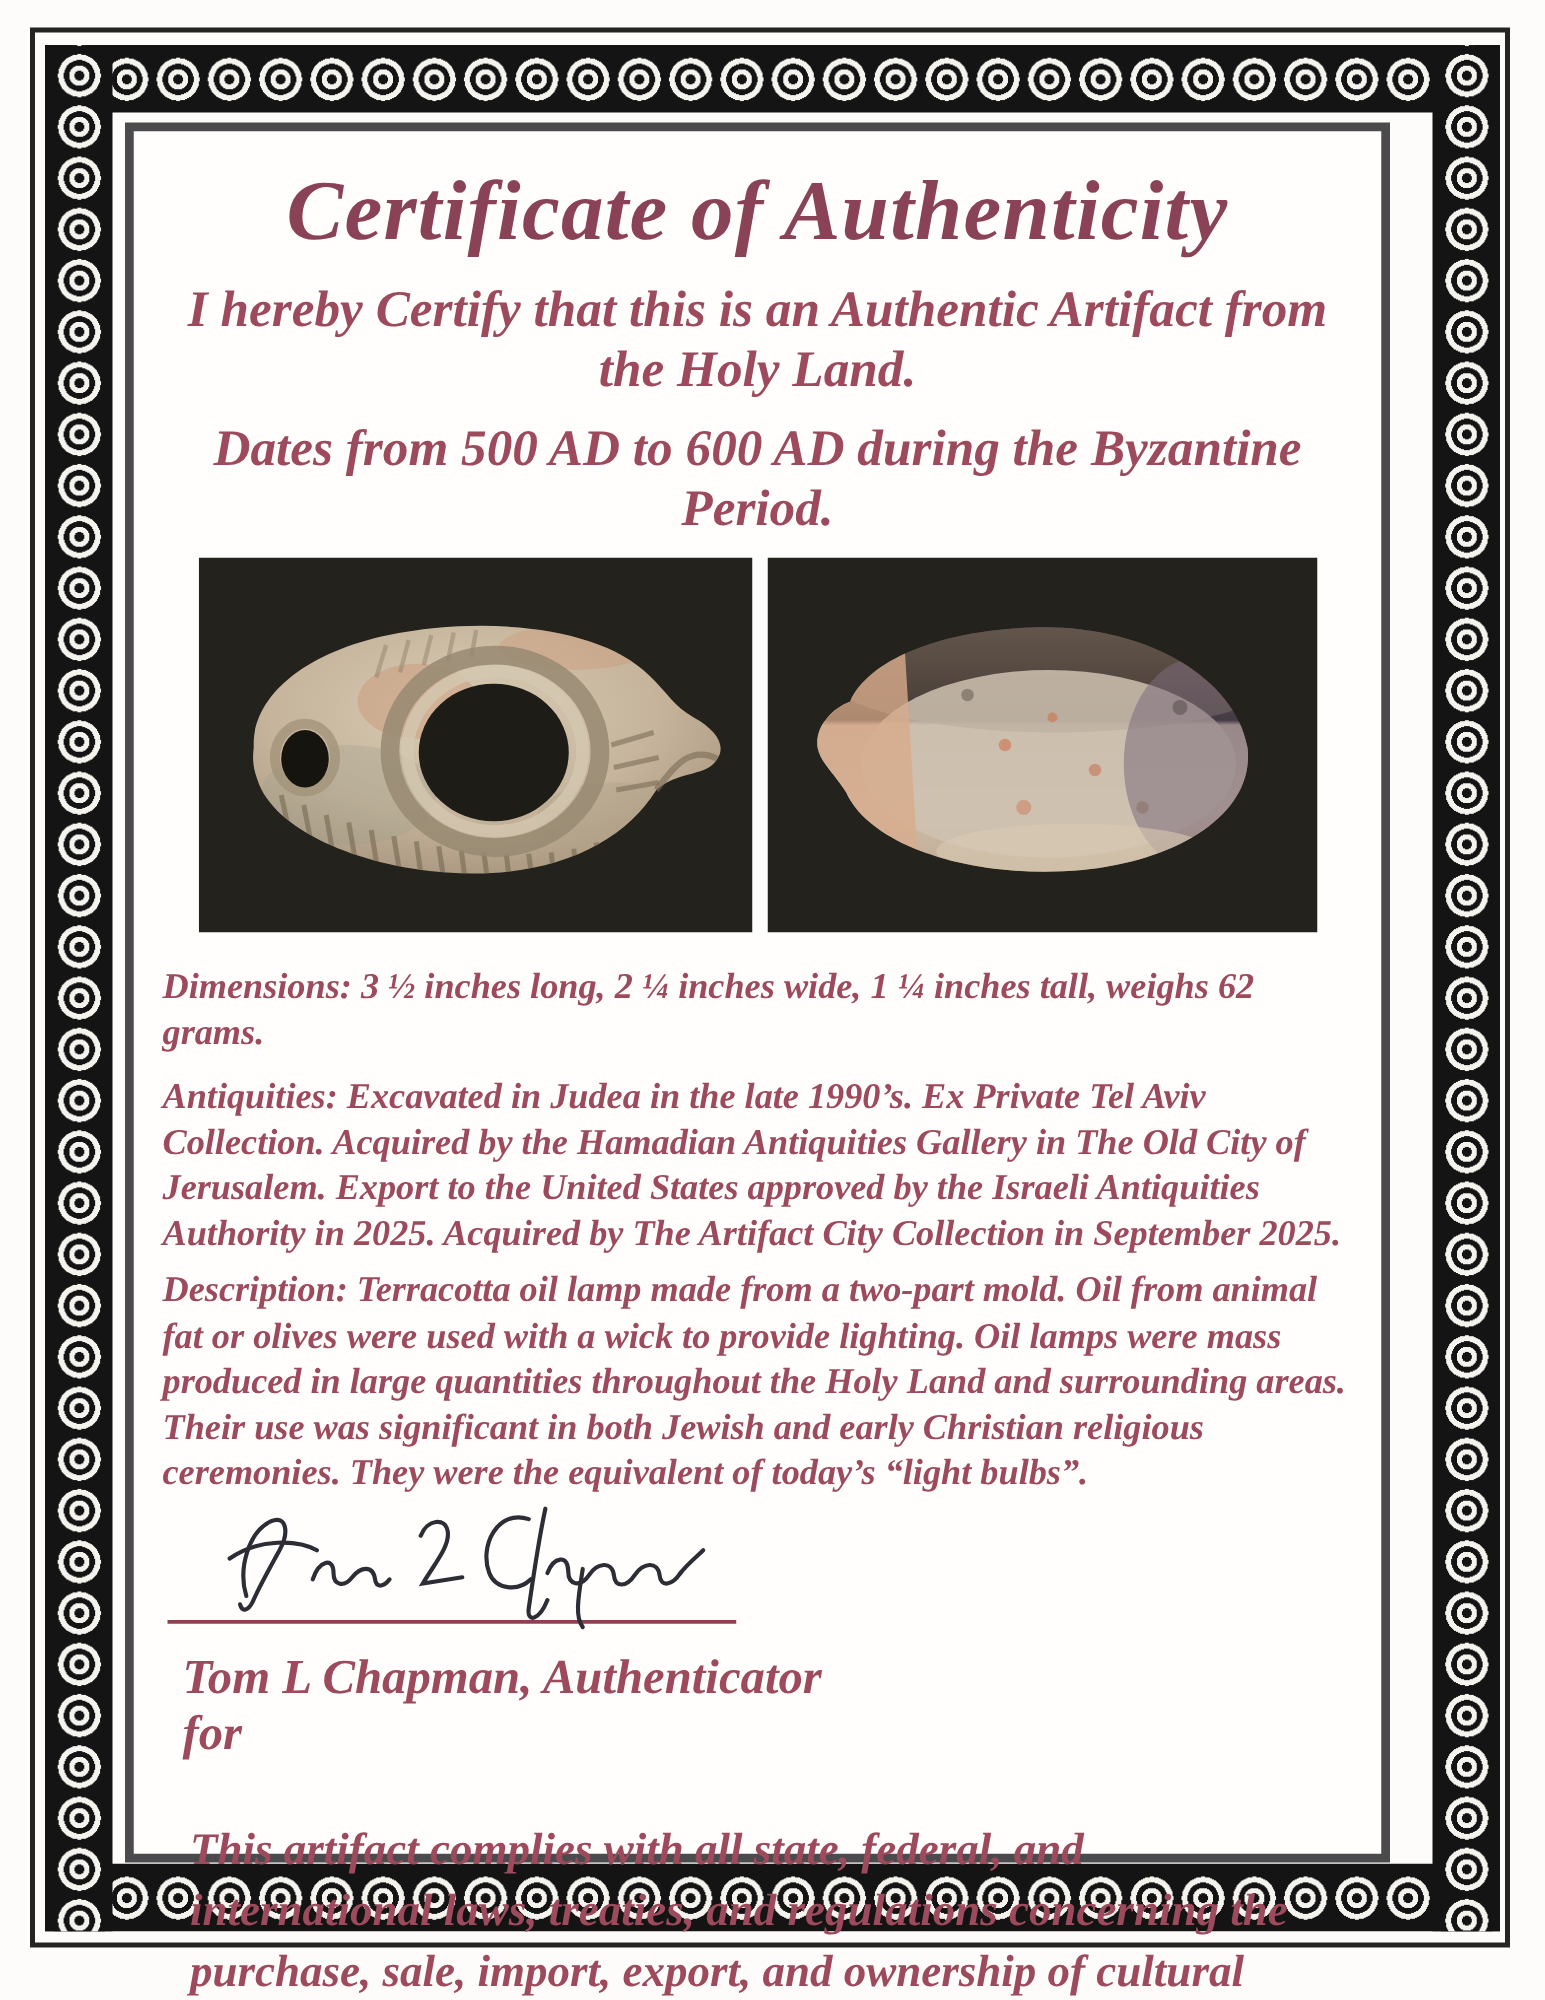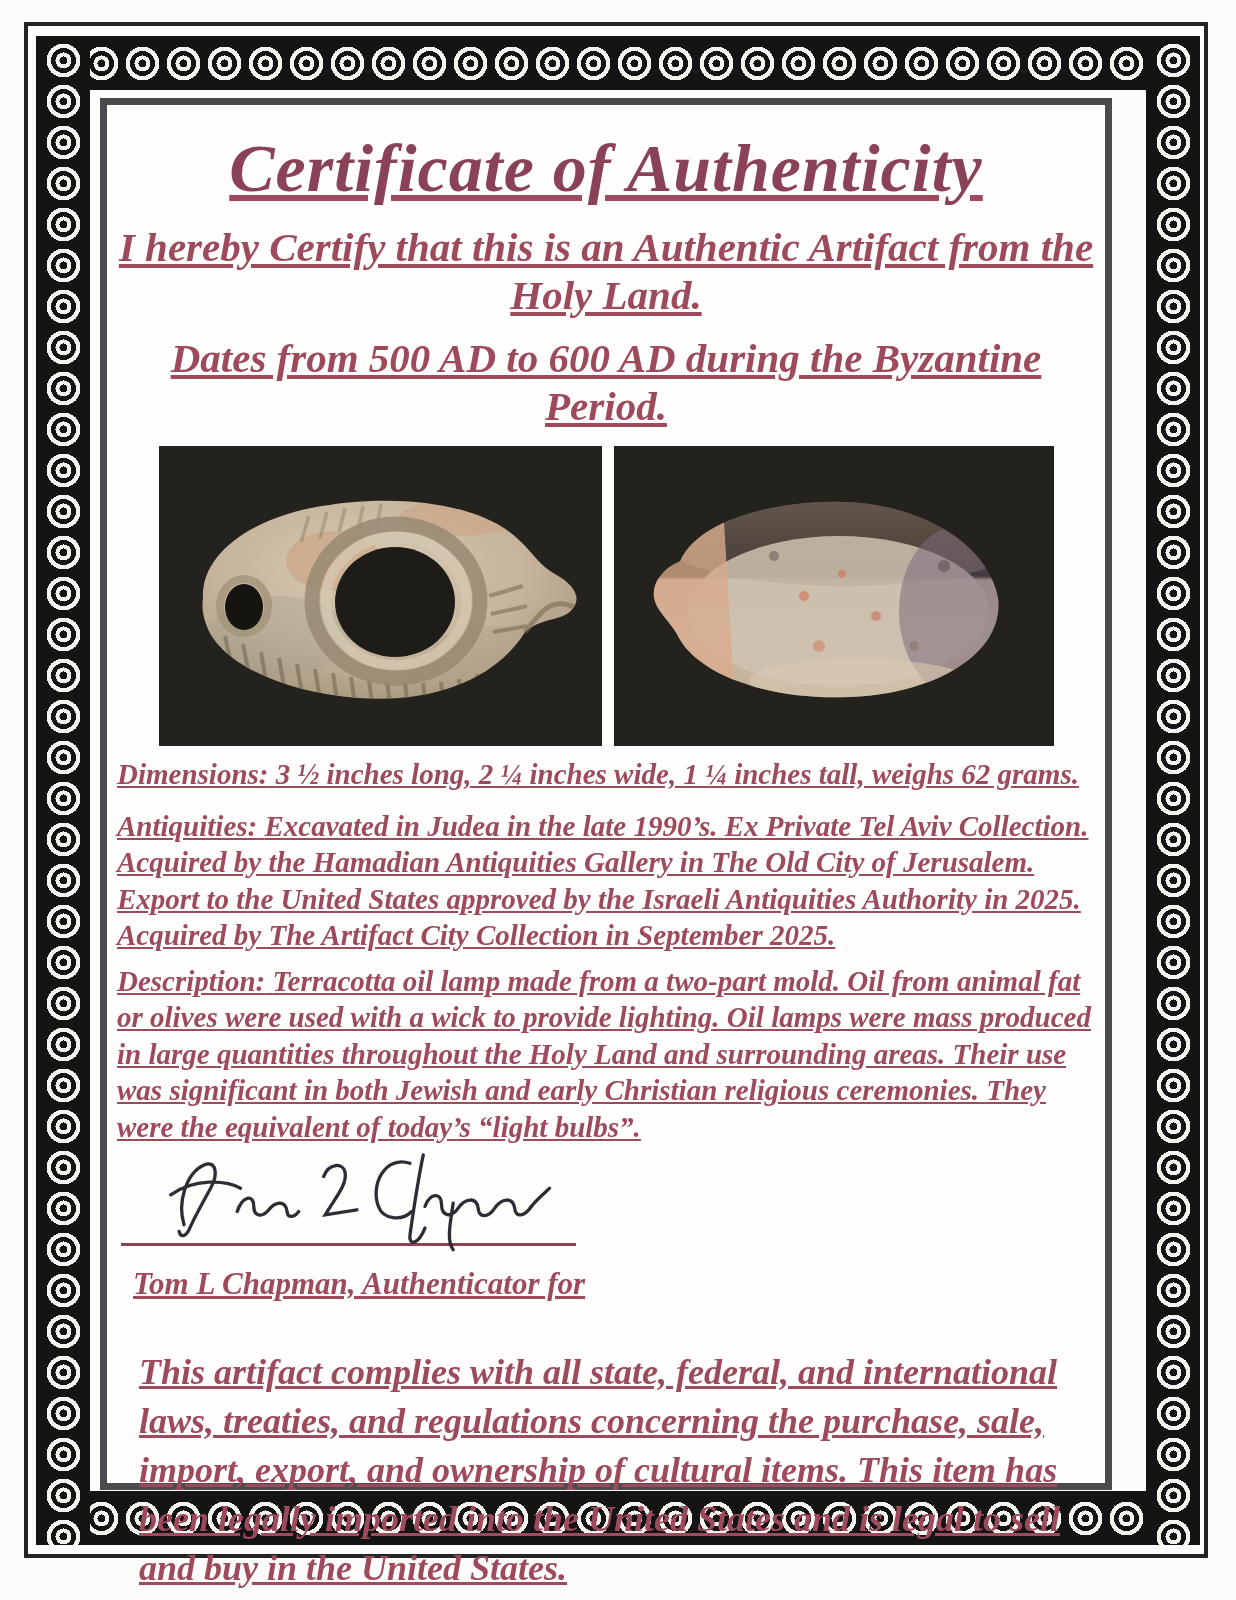--- a/index.html
+++ b/index.html
@@ -22,35 +22,35 @@
     background-image:radial-gradient(circle,#141414 0 4px,#f4f3ee 4px 8px,#141414 8px 12.5px,#f4f3ee 12.5px 17px,#141414 17px 100%);
     background-size:41px 41px;background-repeat:repeat-y;background-position:center 4px;
   }
   .band.left{left:36px}
   .band.right{right:36px}
   .inner-frame{
     position:absolute;left:100px;top:98px;right:124px;bottom:110px;
     border:7px solid #4b4a4c;background:#fffefd;
   }
   
-  .content{position:absolute;inset:0;padding:0 4px;color:#9c4a5c;text-decoration:underline;}
+  .content{position:absolute;inset:0;padding:0 17px;color:#9c4a5c;}
   .title{
     font-size:68px;font-weight:bold;font-style:italic;text-align:center;
     margin:24px 0 0;color:#8a4256;letter-spacing:1px;
   }
   .sub{font-size:41px;font-weight:bold;font-style:italic;text-align:center;margin:15px 0 0;}
   .photos{display:flex;justify-content:center;gap:12px;margin-top:16px;}
   .photo svg{display:block;}
   .body-text p{font-size:29px;font-weight:bold;font-style:italic;line-height:36.5px;margin:15px 6px 0;}
-  .body-text p.dims{margin-top:10px;}
+  .body-text p.dims{margin-top:25px;}
   .body-text p.desc{margin-top:9px;}
   .sig-row{display:flex;margin:0 0 0 10px;}
   .sig-left{width:560px;}
   .sig-underline{width:455px;border-top:3px solid #8e4152;margin-top:-14px;}
-  .sig-left p{font-size:31px;font-weight:bold;font-style:italic;margin:20px 0 0 12px;}
+  .sig-left p{font-size:39px;font-weight:bold;font-style:italic;margin:20px 0 0 12px;}
   .sig-left p.second{margin-top:23px;}
   .sig-right{margin-left:72px;}
   .sig-right p{font-size:29px;font-weight:bold;font-style:italic;margin:0;}
   .sig-right p.date{margin-top:46px;}
   .sig-right p.loc{margin-top:26px;}
   .sig-right p.tag{margin-top:24px;}
   .legal{
     font-size:36px;font-weight:bold;font-style:italic;line-height:49px;
     margin:46px 18px 0 28px;
   }

